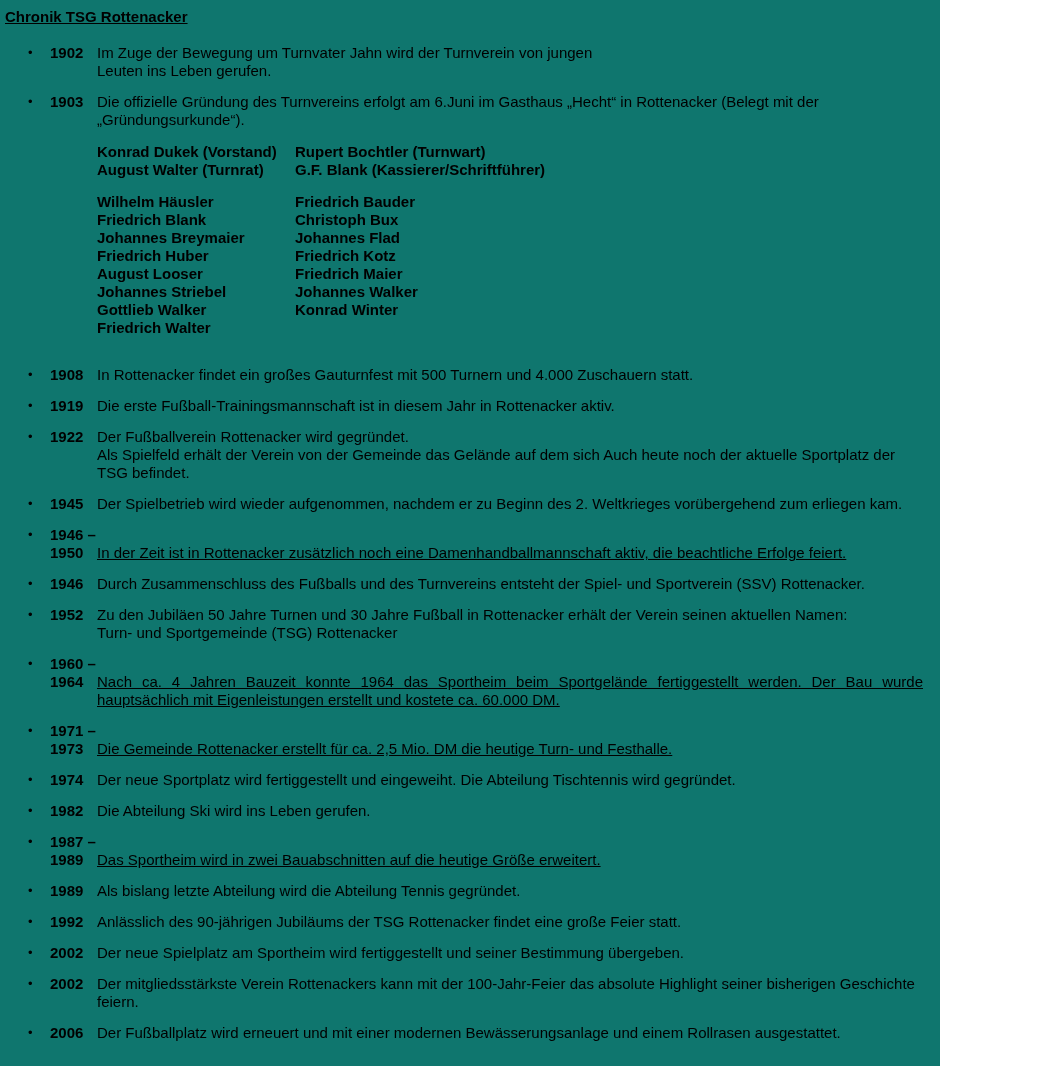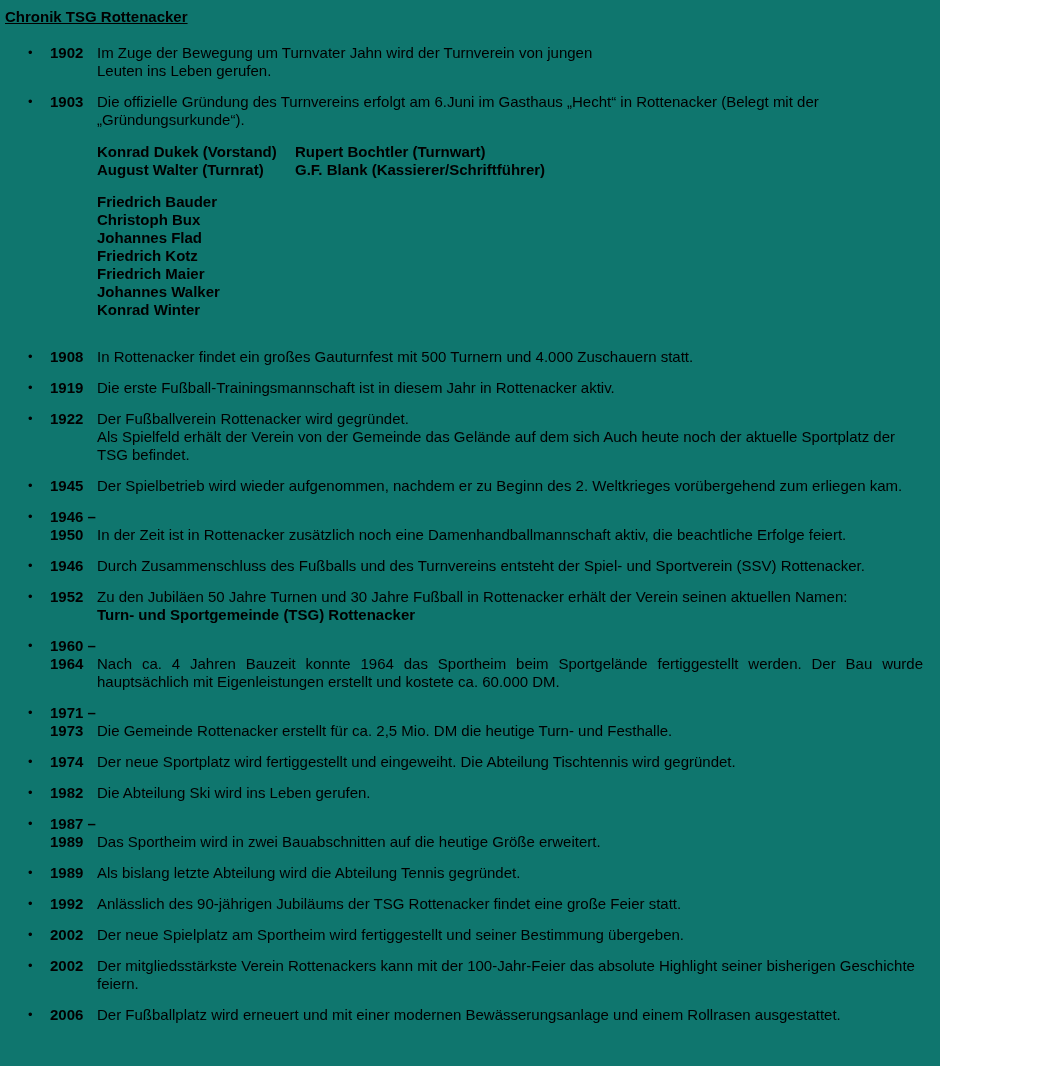--- a/index.html
+++ b/index.html
@@ -45,23 +45,23 @@
   }
   .textwrap {
     flex: 1 1 auto;
     padding-right: 17px;
     min-width: 0;
   }
   .text {
     white-space: pre-line;
     line-height: 18px;
   }
-  .entry.dual .textwrap { padding-top: 18px; }
+  .entry.dual .textwrap { padding-top: 18px; text-decoration: underline; }
   .entry.justify .text { text-align: justify; }
-  .text.bold { font-weight: bold; }
+  .text.bold { font-weight: normal; }
   
   .members { margin-top: 14px; }
   .m-heading {
     font-weight: bold;
     margin: 0 0 12px 0;
   }
   .officers {
     display: flex;
     margin: 0 0 14px 0;
     font-weight: bold;
@@ -101,20 +101,28 @@
       <div class="textwrap">
         <div class="text">Die offizielle Gründung des Turnvereins erfolgt am 6.Juni im Gasthaus „Hecht“  in Rottenacker (Belegt mit der „Gründungsurkunde“).</div>
         <div class="members">
           <div class="officers">
             <div class="ocol c1">Konrad Dukek (Vorstand)
 August Walter (Turnrat)</div>
             <div class="ocol">Rupert Bochtler (Turnwart)
 G.F. Blank (Kassierer/Schriftführer)</div>
           </div>
           <div class="mgrid">
+            <div class="mcol c1">Wilhelm Häusler
+Friedrich Blank
+Johannes Breymaier
+Friedrich Huber
+August Looser
+Johannes Striebel
+Gottlieb Walker
+Friedrich Walter</div>
             <div class="mcol">Friedrich Bauder
 Christoph Bux
 Johannes Flad
 Friedrich Kotz
 Friedrich Maier
 Johannes Walker
 Konrad Winter</div>
           </div>
         </div>
       </div>

